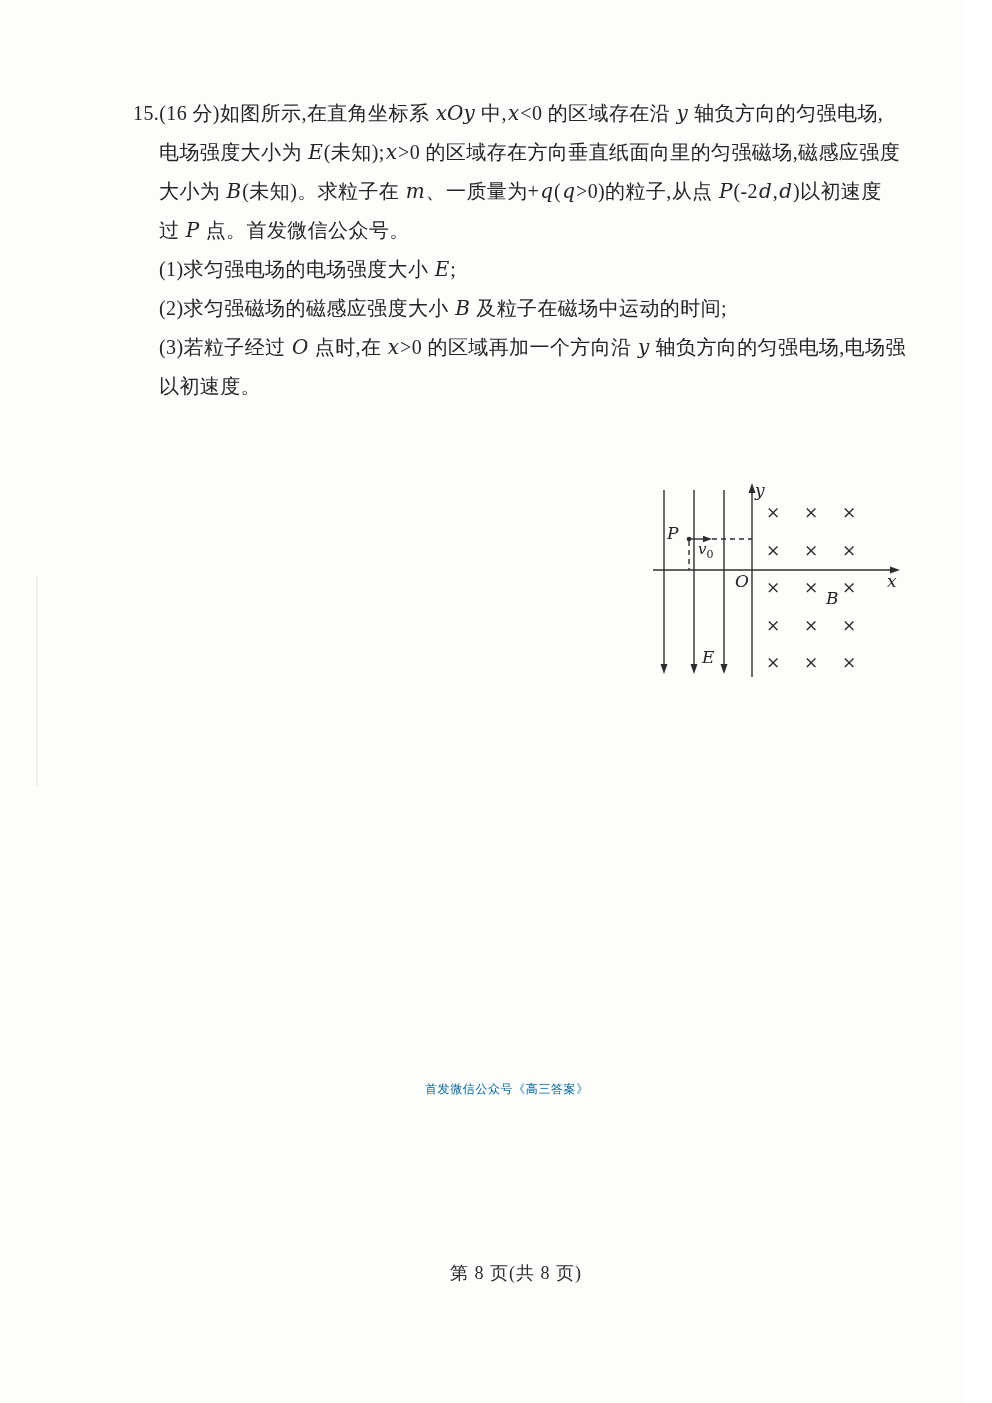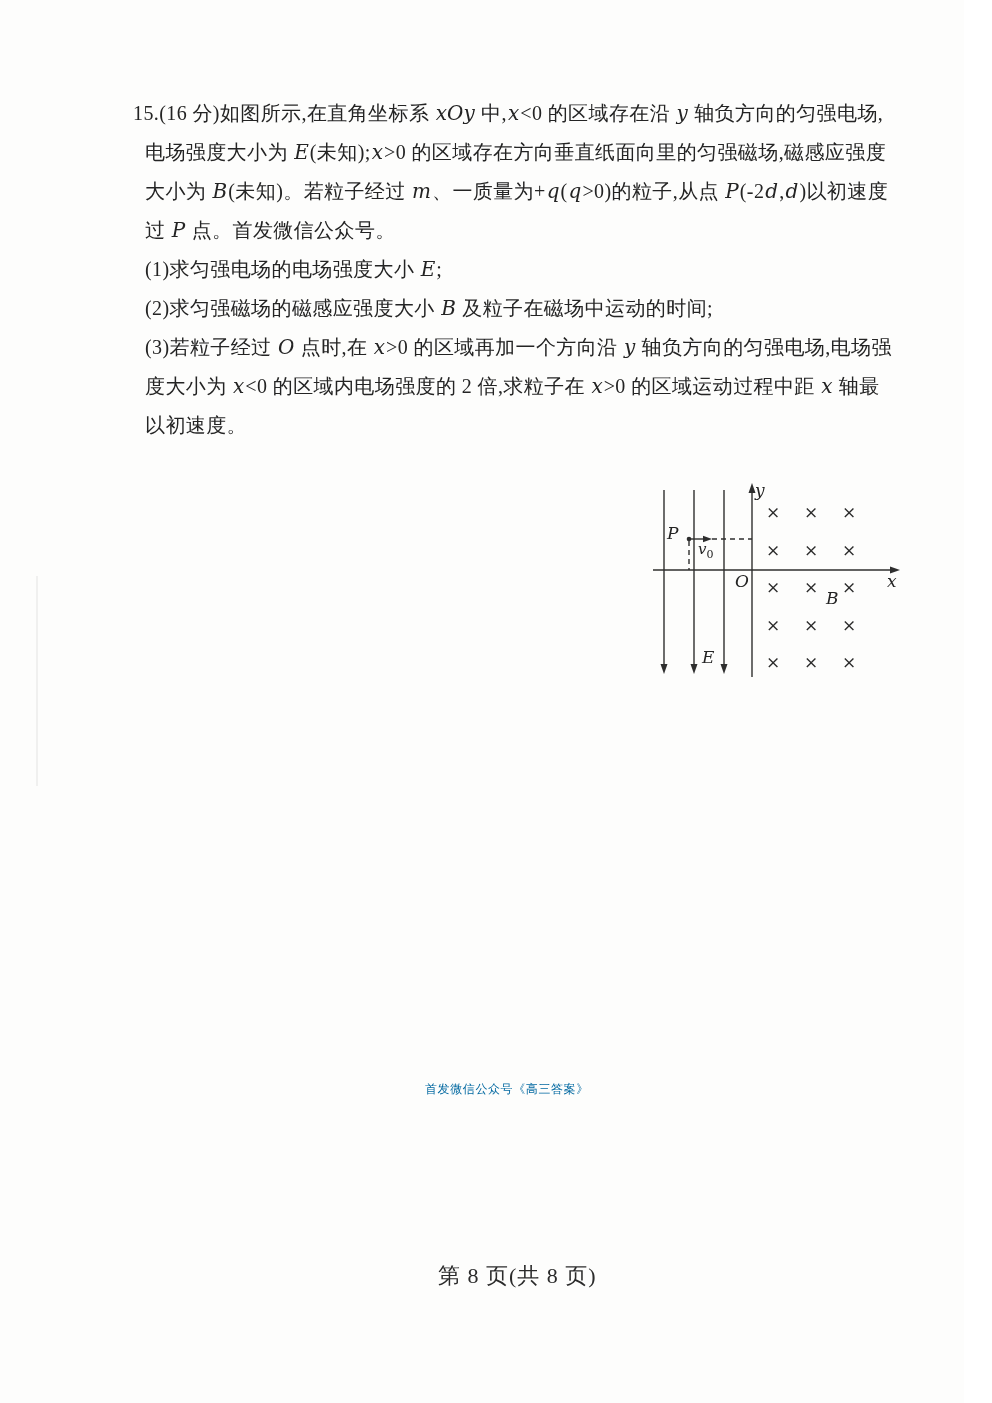--- a/index.html
+++ b/index.html
@@ -15,21 +15,21 @@
   }
   
   .problem {
     position:absolute; left:133px; top:94px; width:790px;
     color:#242424;
   }
   .line {
     font-size:20px; line-height:39px; letter-spacing:0.4px;
     white-space:nowrap;
   }
-  .line + .line { margin-left:12px; }
+  .line + .line { margin-left:26px; }
   .math {
     font-style:italic;
     font-family:"DejaVu Serif", "Liberation Serif", serif;
     letter-spacing:0;
     padding:0 1px;
   }
   sub.msub {
     font-style:normal; font-size:12px; letter-spacing:0;
     font-family:"DejaVu Serif", serif;
   }
@@ -53,46 +53,45 @@
     font-size:17px; color:#2b2b2b; line-height:1;
   }
   
   .watermark {
     position:absolute; left:425px; top:1081px;
     font-size:12px; letter-spacing:0.6px;
     color:#0369a1;
     white-space:nowrap;
   }
   .footer {
-    position:absolute; left:438px; top:1261px;
-    font-size:22px; color:#2b2b2b; letter-spacing:1px;
+    position:absolute; left:450px; top:1261px;
+    font-size:18px; color:#2b2b2b; letter-spacing:1px;
     white-space:nowrap;
   }
   .scan-line {
     position:absolute; left:36px; top:576px;
     width:2px; height:210px;
     background:rgba(0,0,0,0.05);
   }
 </style>
 </head>
 <body>
 
 <div class="page">
 
   <div class="scan-line"></div>
 
   <div class="problem">
       <div class="line"><span>15.(16 分)如图所示,在直角坐标系 </span><i class="math">xOy</i><span> 中,</span><i class="math">x</i><span>&lt;0 的区域存在沿 </span><i class="math">y</i><span> 轴负方向的匀强电场,</span></div>
       <div class="line"><span>电场强度大小为 </span><i class="math">E</i><span>(未知);</span><i class="math">x</i><span>&gt;0 的区域存在方向垂直纸面向里的匀强磁场,磁感应强度</span></div>
-      <div class="line"><span>大小为 </span><i class="math">B</i><span>(未知)。若粒子经过 </span><i class="math">m</i><span>、一质量为+</span><i class="math">q</i><span>(</span><i class="math">q</i><span>&gt;0)的粒子,从点 </span><i class="math">P</i><span>(-2</span><i class="math">d</i><span>,</span><i class="math">d</i><span>)以初速度</span></div>
+      <div class="line"><span>大小为 </span><i class="math">B</i><span>(未知)。求粒子在 </span><i class="math">m</i><span>、一质量为+</span><i class="math">q</i><span>(</span><i class="math">q</i><span>&gt;0)的粒子,从点 </span><i class="math">P</i><span>(-2</span><i class="math">d</i><span>,</span><i class="math">d</i><span>)以初速度</span></div>
       <div class="line"><span>过 </span><i class="math">P</i><span> 点。首发微信公众号。</span></div>
       <div class="line"><span>(1)求匀强电场的电场强度大小 </span><i class="math">E</i><span>;</span></div>
       <div class="line"><span>(2)求匀强磁场的磁感应强度大小 </span><i class="math">B</i><span> 及粒子在磁场中运动的时间;</span></div>
       <div class="line"><span>(3)若粒子经过 </span><i class="math">O</i><span> 点时,在 </span><i class="math">x</i><span>&gt;0 的区域再加一个方向沿 </span><i class="math">y</i><span> 轴负方向的匀强电场,电场强</span></div>
-      <div class="line"><span>度大小为 </span><i class="math">x</i><span>&lt;0 的区域内电场强度的 2 倍,求粒子在 </span><i class="math">x</i><span>&gt;0 的区域运动过程中距 </span><i class="math">x</i><span> 轴最</span></div>
       <div class="line"><span>以初速度。</span></div>
     </div>
 
   <div class="figure">
     <svg class="fig-svg" width="252" height="200" viewBox="0 0 252 200">
       <g stroke="#2e2e2e" stroke-width="1.4" fill="none">
 
         <g>
           <line x1="3" y1="88" x2="243" y2="88"></line>
           <polygon points="240,84.5 250,88 240,91.5" fill="#2e2e2e" stroke="none"></polygon>

